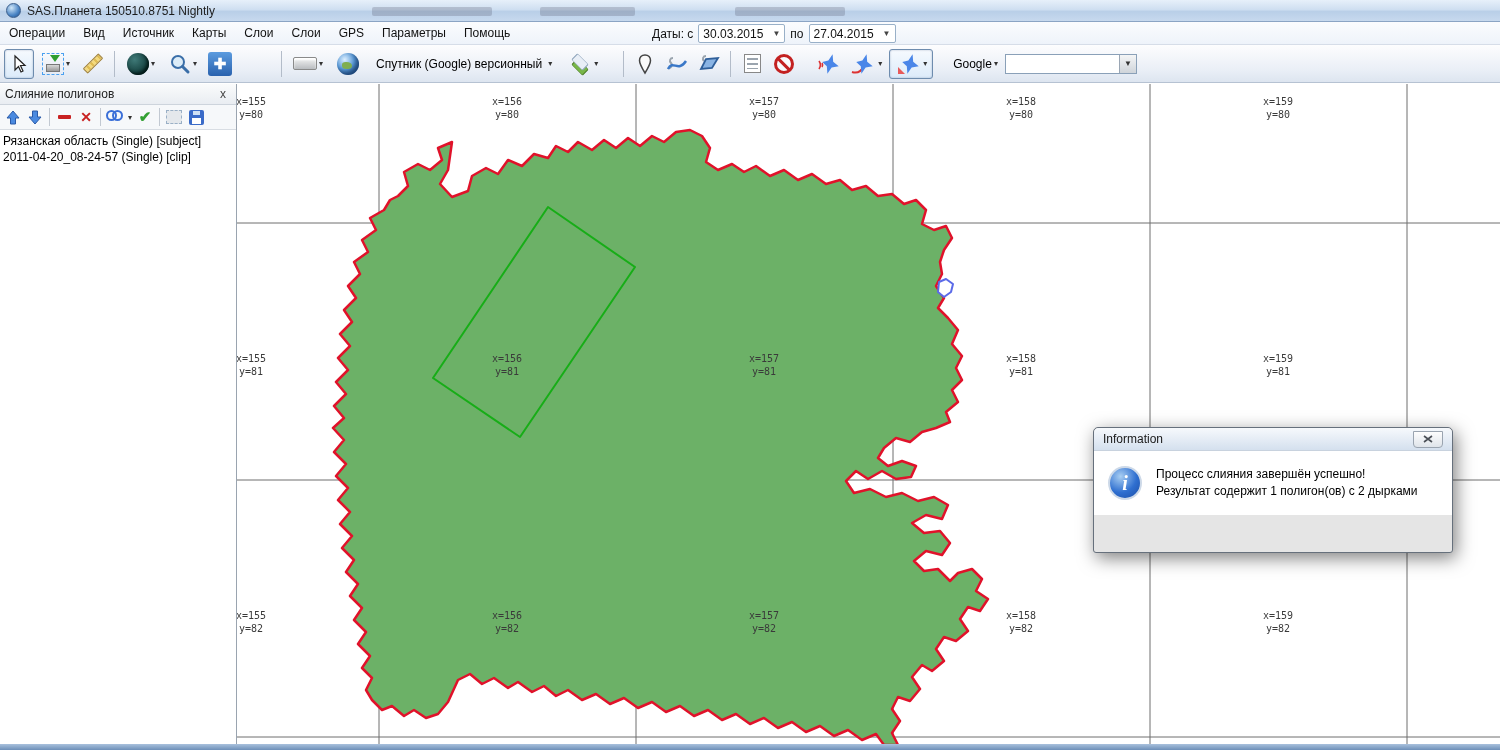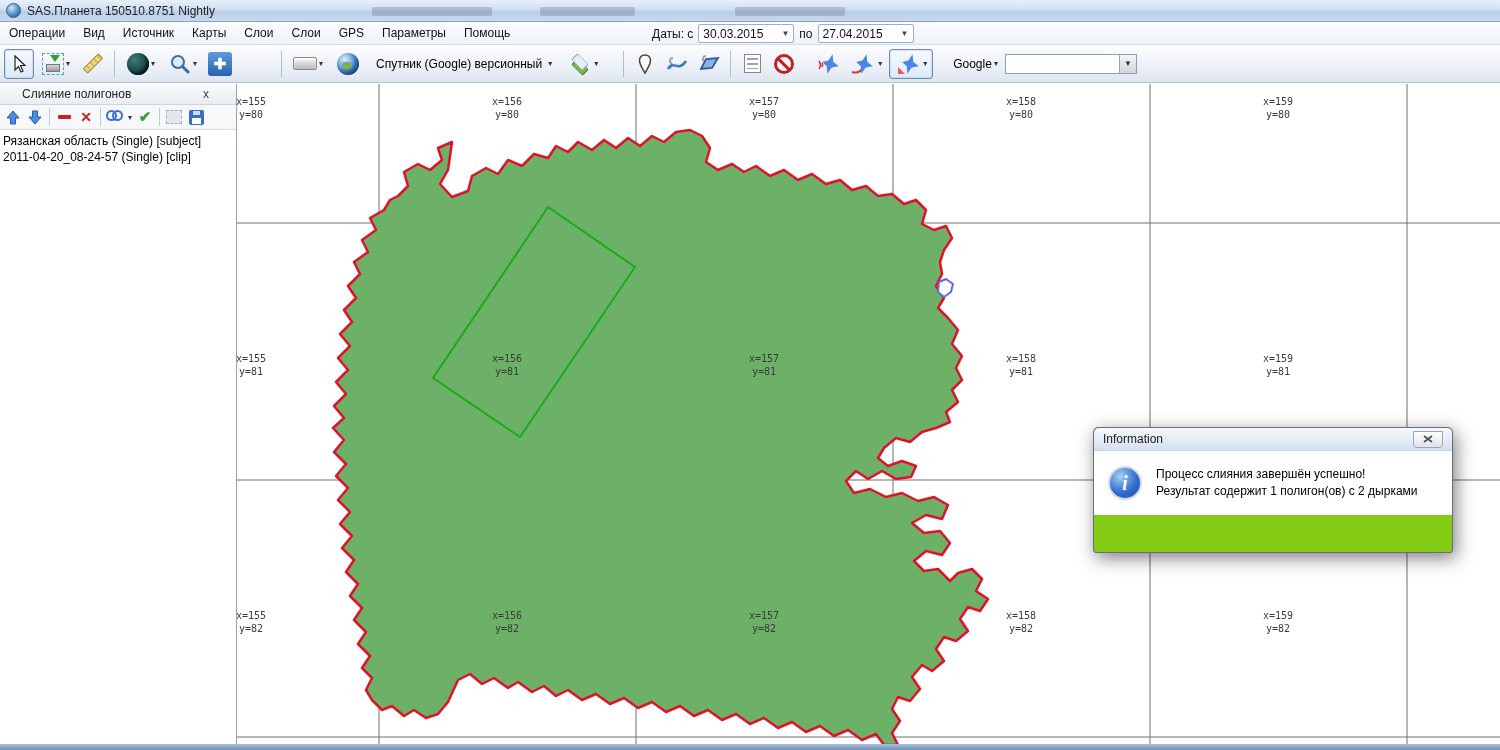--- a/index.html
+++ b/index.html
@@ -14,21 +14,21 @@
     background:radial-gradient(circle at 35% 30%, #cfe6f8, #4a84c4 60%, #1d4f8c); border:1px solid #3c5f8c; }
   .titlebar .title { font-size:12px; color:#1c1c1c; }
   .ghost { position:absolute; top:7px; height:9px; border-radius:2px; background:rgba(90,95,115,.28); }
 
   
   .menubar { position:absolute; left:0; top:22px; width:1500px; height:23px;
     background:linear-gradient(#fbfcfe,#eef3fa); border-bottom:1px solid #d6dde8;
     display:flex; align-items:center; font-size:12px; color:#111; }
   .menu-item { padding:3px 9px; cursor:default; }
   .dates { position:absolute; left:652px; top:0; height:23px; display:flex; align-items:center; gap:5px; font-size:12px; }
-  .datebox { width:96px; height:19px; background:#fff; border:1px solid #99b0c8; border-radius:2px;
+  .datebox { width:87px; height:19px; background:#fff; border:1px solid #99b0c8; border-radius:2px;
     display:flex; align-items:center; justify-content:space-between; padding:0 4px; font-size:12px; }
   .caret { font-size:8px; color:#444; }
 
   
   .toolbar { position:absolute; left:0; top:45px; width:1500px; height:38px;
     background:linear-gradient(#fdfdfe,#e9eef6 70%, #dde5f0); border-bottom:1px solid #b6c2d2;
     display:flex; align-items:center; font-size:12px; }
   .tbtn { height:30px; min-width:30px; display:flex; align-items:center; justify-content:center;
     border:1px solid transparent; border-radius:3px; margin:0 1px; position:relative; }
   .tbtn.pressed { border-color:#6e8cae; background:linear-gradient(#f6fafe,#dcebfa); box-shadow:inset 0 0 2px rgba(60,90,130,.4); }
@@ -61,21 +61,21 @@
   .i-pinlist:after { content:""; position:absolute; left:2px; top:3px; width:11px; height:11px;
     background:repeating-linear-gradient(#9aa4ae 0 2px, transparent 2px 5px); }
   .combo { width:132px; height:20px; background:#fff; border:1px solid #8aa0b8; display:flex; }
   .combo .fld { flex:1; }
   .combo .btn { width:17px; background:linear-gradient(#f4f5f6,#cfd4da); border-left:1px solid #9aa6b4;
     display:flex; align-items:center; justify-content:center; font-size:8px; color:#333; }
 
   
   .panel { position:absolute; left:0; top:84px; width:237px; height:660px; background:#fff; border-right:1px solid #9aa4b0; }
   .panel-head { height:21px; background:linear-gradient(#fafbfc,#e9edf2); border-bottom:1px solid #cdd4dc;
-    display:flex; align-items:center; font-size:12px; color:#222; padding:0 22px;gap:36px; }
+    display:flex; align-items:center; font-size:12px; color:#222; padding:0 5px;gap:36px; }
   .panel-head .x { margin-left:auto; color:#444; font-size:12px; width:16px; text-align:center; }
   .panel-tools { height:25px; display:flex; align-items:center; border-bottom:1px solid #d8dde3; padding:0 2px; background:#f6f8fa; }
   .pt { width:22px; height:21px; display:flex; align-items:center; justify-content:center; }
   .psep { width:1px; height:18px; background:#c2c9d2; margin:0 3px; }
   .pminus { width:13px; height:4px; background:#c82222; border-radius:1px; }
   .px { color:#c82222; font-weight:bold; font-size:14px; }
   .pcheck { color:#33a033; font-weight:bold; font-size:15px; }
   .pcircles { position:relative; width:20px; height:14px; }
   .pcircles i { position:absolute; width:11px; height:11px; border:2px solid #3a6fd8; border-radius:50%; top:0; }
   .pcircles i:first-child{left:0;} .pcircles i:last-child{left:6px;}
@@ -87,21 +87,21 @@
 
   
   .map { position:absolute; left:237px; top:84px; width:1263px; height:660px; background:#fff; overflow:hidden; }
   .map svg { position:absolute; left:0; top:0; pointer-events:none; }
   .glabel { position:absolute; font-family:"DejaVu Sans Mono",monospace; font-size:10px; line-height:13px;
     color:#3a3a3a; text-align:center; transform:translate(-50%,-50%); white-space:pre;margin-top:14px; }
 
   
   .dlg { position:absolute; left:1093px; top:427px; width:360px; height:126px;
     border:1px solid #66707c; border-radius:5px 5px 3px 3px;
-    background:#84cc16; box-shadow:3px 5px 18px rgba(0,0,0,.5); }
+    background:#e5e5e5; box-shadow:3px 5px 18px rgba(0,0,0,.5); }
   .dlg-title { height:23px; border-radius:5px 5px 0 0; background:linear-gradient(#f6f9fc,#e2eaf4 60%, #d4e0ee);
     border-bottom:1px solid #c8d2de; display:flex; align-items:center; padding:0 9px; font-size:12px; color:#1a1a1a; }
   .dlg-close { margin-left:auto; width:30px; height:17px; border:1px solid #9aa4b0; border-radius:0 0 4px 4px;
     background:linear-gradient(#fdfdfd,#dfe4ea); display:flex; align-items:center; justify-content:center; }
   .dlg-body { height:64px; background:#fff; display:flex; align-items:center; padding:0 14px; gap:14px; }
   .dlg-icon { width:34px; height:34px; border-radius:50%; flex:0 0 34px;
     background:radial-gradient(circle at 35% 28%, #a8cef2, #2f6fd0 55%, #1c4da6);
     border:2px solid #cdd9e8; color:#fff; font:italic bold 20px "Liberation Serif",serif;
     display:flex; align-items:center; justify-content:center; }
   .dlg-text { font-size:12px; color:#000; line-height:17px; }

